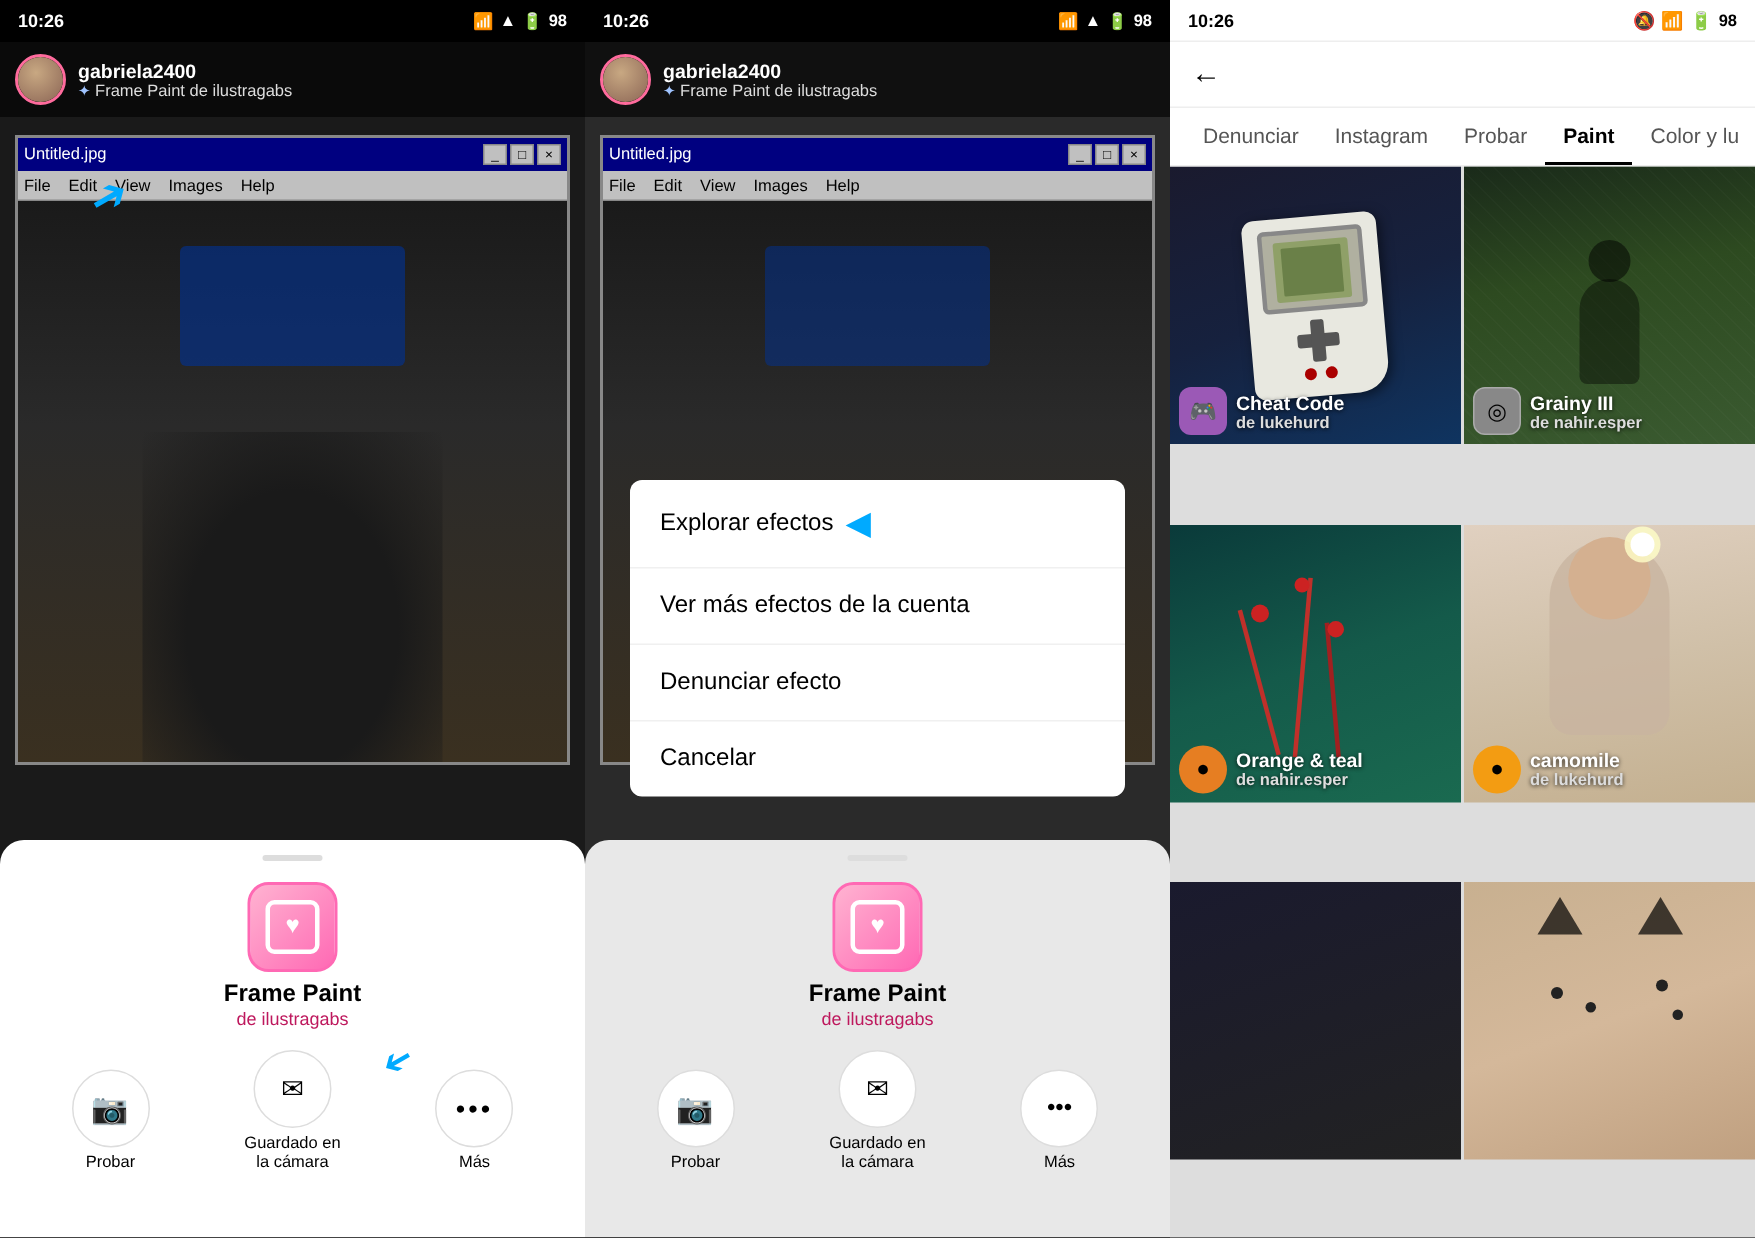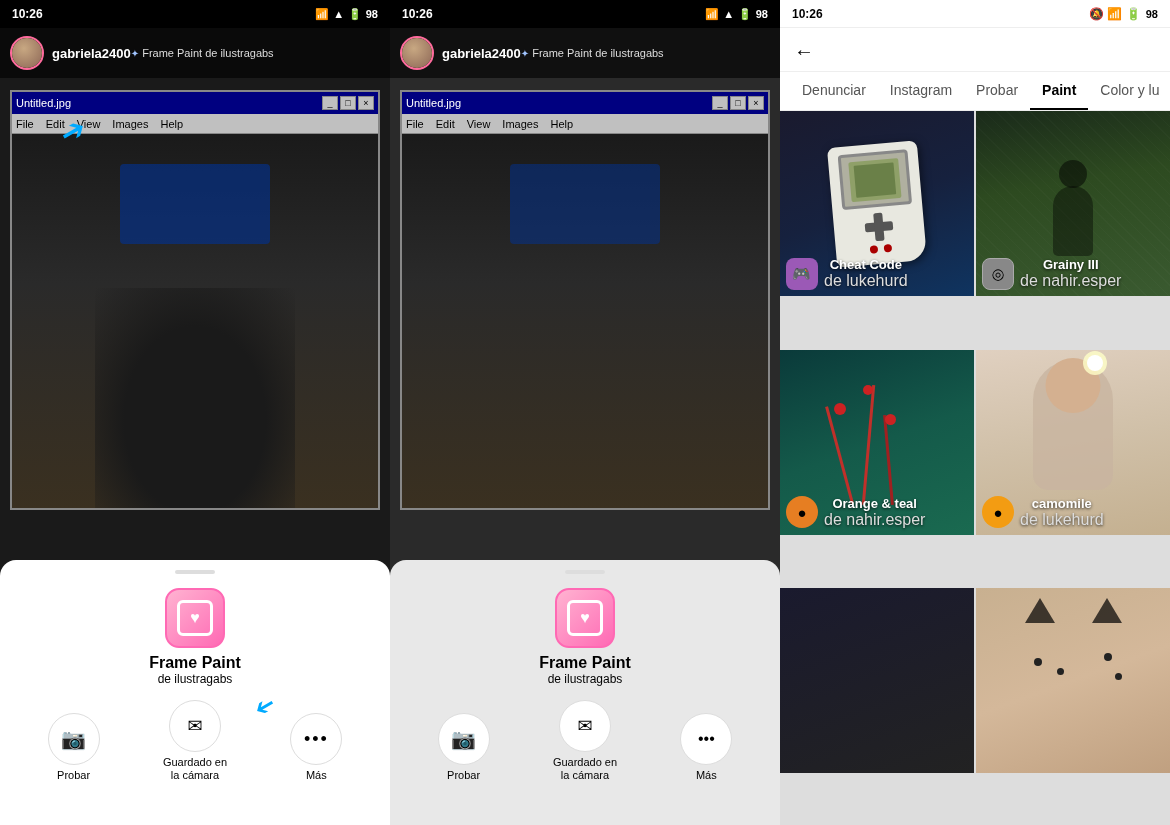--- a/index.html
+++ b/index.html
@@ -81,20 +81,21 @@
       overflow: hidden;
       flex-shrink: 0;
     }
     .avatar-img {
       width: 100%;
       height: 100%;
       background: radial-gradient(circle at 40% 35%, #c8a882, #8b6555);
     }
     .story-info {
       display: flex;
+      flex-direction: column;
     }
     .story-user {
       color: #fff;
       font-size: 13px;
       font-weight: 600;
     }
     .story-subtext {
       color: #ddd;
       font-size: 11px;
       display: flex;
@@ -175,21 +176,21 @@
       display: flex; align-items: center; justify-content: center;
     }
     .heart-symbol { color: #fff; font-size: 16px; }
     .effect-name {
       font-size: 16px;
       font-weight: 700;
       color: #000;
     }
     .effect-creator {
       font-size: 12px;
-      color: #000000;
+      color: #be185d;
     }
     .effect-actions {
       display: flex;
       justify-content: space-around;
       align-items: flex-end;
     }
     .action-btn {
       display: flex;
       flex-direction: column;
       align-items: center;
@@ -314,32 +315,32 @@
       position: absolute;
       bottom: 6px;
       left: 6px;
       display: flex;
       align-items: center;
       gap: 6px;
     }
     .effect-text-info {
       display: flex;
       flex-direction: column;
-      align-items: center;
     }
     .effect-cell-name {
       color: #fff;
       font-size: 13px;
       font-weight: 700;
       text-shadow: 0 1px 3px rgba(0,0,0,0.8);
     }
     .effect-cell-creator {
       color: #ddd;
-      font-size: 16px;
+      font-size: 11px;
       text-shadow: 0 1px 3px rgba(0,0,0,0.8);
+      font-weight: bold;
     }
 
     
     .cell-gameBoy { background: linear-gradient(160deg, #1a1a2e 0%, #16213e 50%, #0f3460 100%); }
     .cell-grainy { background: linear-gradient(160deg, #1a2a1a 0%, #2d5a27 50%, #4a7c59 100%); }
     .cell-bottom1 { background: linear-gradient(160deg, #1a1a1a 0%, #2a2a2a 100%); }
 
     
     .gameboy-visual {
       width: 100%;
@@ -557,20 +558,37 @@
       <span>View</span>
       <span>Images</span>
       <span>Help</span>
     </div>
     <div style="position:relative;height:calc(100% - 42px);background:#555;overflow:hidden;">
       <div style="position:absolute;inset:0;background:linear-gradient(180deg,#1a1a1a 0%,#2a2a2a 40%,#3a3020 100%);"></div>
       <div style="position:absolute;top:30px;left:50%;transform:translateX(-50%);width:150px;height:80px;background:rgba(0,50,150,0.5);border-radius:4px;"></div>
     </div>
   </div>
 
+  <div class="center-overlay">
+    <div class="menu-item">
+      <div class="menu-arrow">
+        <span>Explorar efectos</span>
+        <span class="blue-arrow">◀</span>
+      </div>
+    </div>
+    <div class="menu-item">
+      <span>Ver más efectos de la cuenta</span>
+    </div>
+    <div class="menu-item">
+      <span>Denunciar efecto</span>
+    </div>
+    <div class="menu-item">
+      <span>Cancelar</span>
+    </div>
+  </div>
 
   <div style="position:absolute;bottom:0;left:0;right:0;height:265px;background:#e8e8e8;border-radius:16px 16px 0 0;padding:10px 16px 16px;">
     <div class="sheet-handle"></div>
     <div class="effect-info">
       <div style="width:60px;height:60px;border-radius:14px;background:linear-gradient(135deg,#ffb3d1,#ff69b4);border:2px solid #ff69b4;display:flex;align-items:center;justify-content:center;margin-bottom:6px;">
         <div style="width:36px;height:36px;border:3px solid #fff;border-radius:6px;display:flex;align-items:center;justify-content:center;">
           <span style="color:#fff;font-size:16px;">♥</span>
         </div>
       </div>
       <span class="effect-name">Frame Paint</span>

